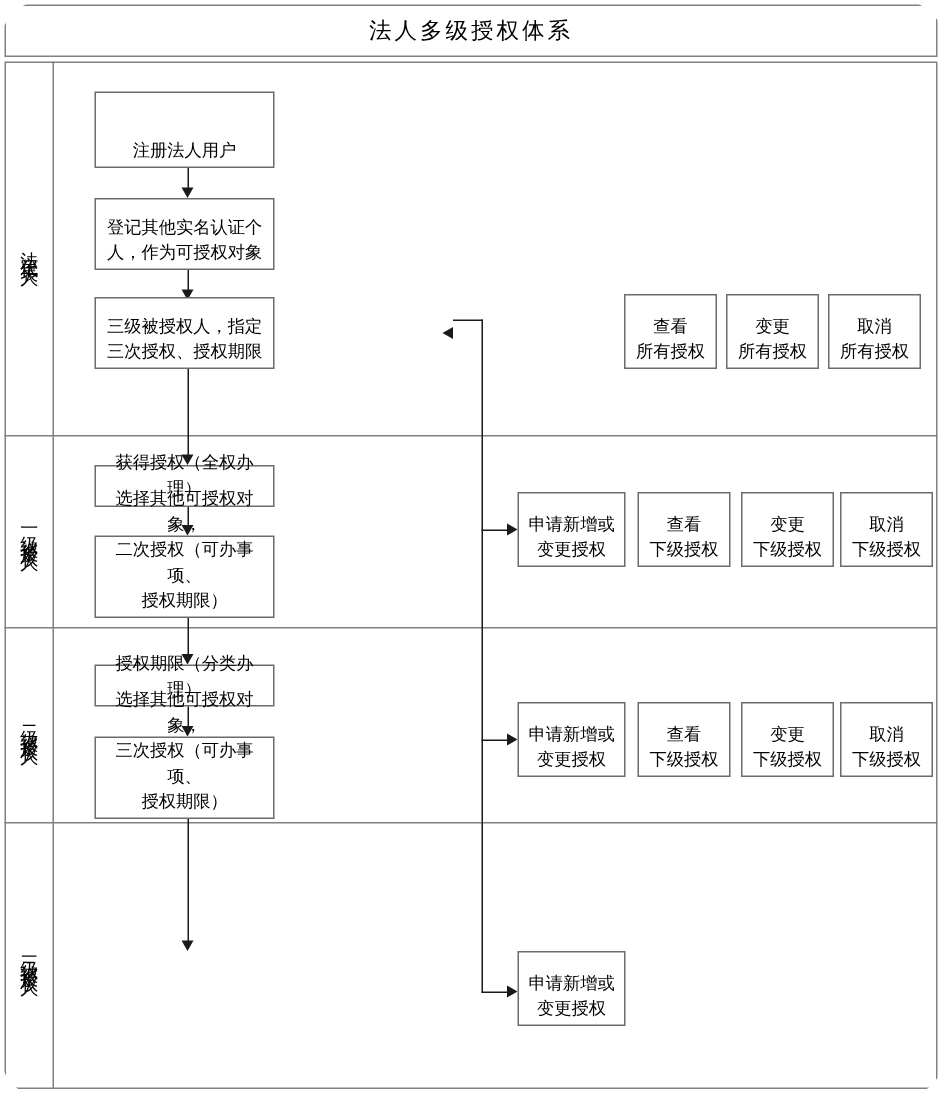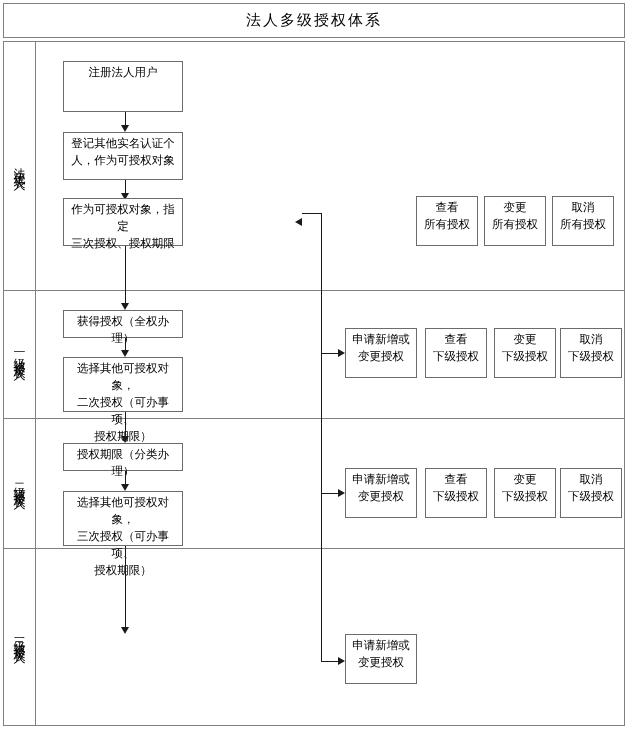--- a/index.html
+++ b/index.html
@@ -8,20 +8,21 @@
     font-family:"DejaVu Sans","Liberation Sans",sans-serif;
     color:#000;
     -webkit-font-smoothing:antialiased;
   }
   #canvas{
     position:relative;
     width:630px;
     height:732px;
     background:#ffffff;
     overflow:hidden;
+    border-radius:30px;
   }
   
   .title-bar{
     position:absolute;
     left:3px; top:3px;
     width:622px; height:35px;
     border:1px solid #808080;
     box-sizing:border-box;
     display:flex; align-items:center; justify-content:center;
     background:#ffffff;
@@ -74,21 +75,21 @@
     letter-spacing:3px;
     white-space:nowrap;
   }
   
   .box{
     position:absolute;
     box-sizing:border-box;
     border:1px solid #6b6b6b;
     background:#ffffff;
     display:flex;
-    align-items:flex-start;
+    align-items:flex-end;
     justify-content:center;
     text-align:center;
     font-size:11.5px;
     line-height:17px;
     color:#000;
     padding:2px 3px;
   }
   .box .bt{display:block;}
   
   .vline{
@@ -165,21 +166,21 @@
       <span class="bt">登记其他实名认证个</span>
       <span class="bt">人，作为可授权对象</span>
     </div>
   </div>
 
   <div class="vline" style="left:125px;top:180px;height:15px;"></div>
   <div class="arrow-down" style="left:120.5px;top:193px;"></div>
 
   <div class="box" style="left:63px;top:198px;width:120px;height:48px;">
     <div>
-      <span class="bt">作为可授权对象，指定</span>
+      <span class="bt">三级被授权人，指定</span>
       <span class="bt">三次授权、授权期限</span>
     </div>
   </div>
 
 
   <div class="box" style="left:416px;top:196px;width:62px;height:50px;">
     <div>
       <span class="bt">查看</span>
       <span class="bt">所有授权</span>
     </div>

